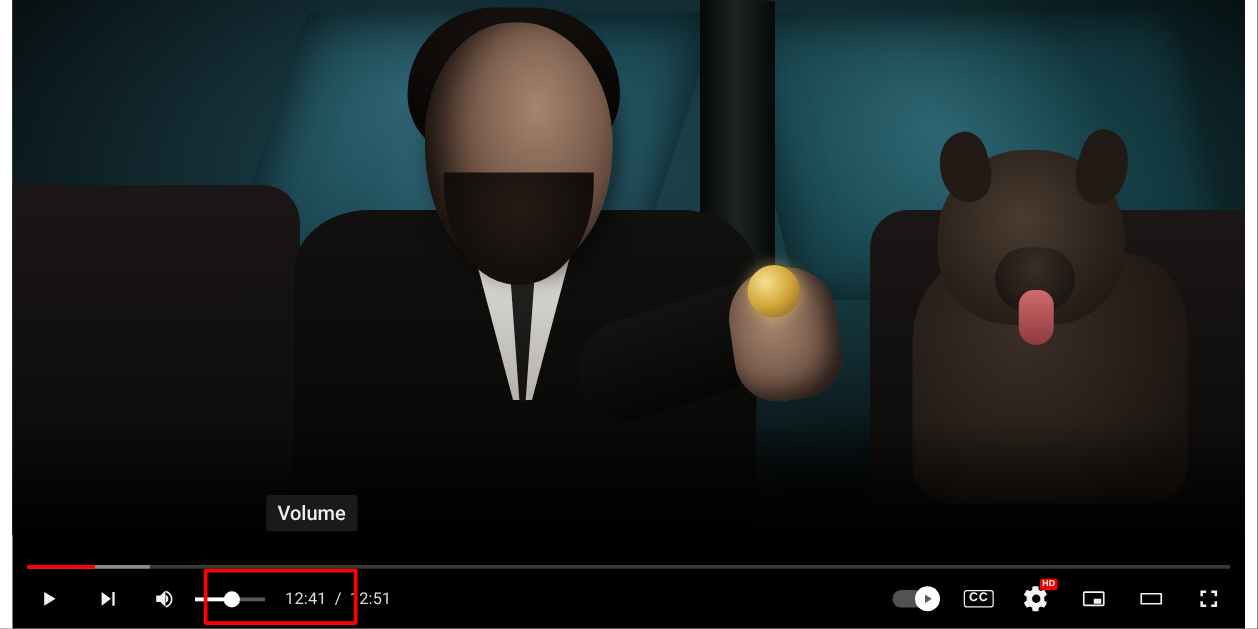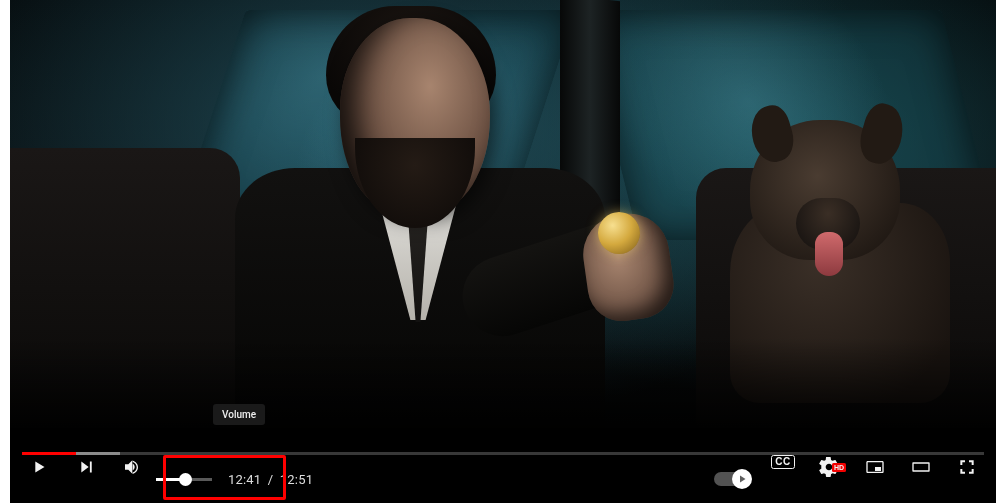--- a/index.html
+++ b/index.html
@@ -181,21 +181,21 @@
       background: linear-gradient(180deg, #d06a6c 0%, #8d3a3f 100%);
       border-radius: 14px 14px 16px 16px;
     }
     
     .tooltip {
       position: absolute;
       left: 203px;
       bottom: 78px;
       background: rgba(28,28,28,0.92);
       color: #eee;
-      font-size: 10px;
+      font-size: 16px;
       padding: 5px 9px;
       border-radius: 3px;
       font-weight: 500;
     }
     
     .progress-row {
       position: absolute;
       left: 12px;
       right: 12px;
       bottom: 48px;
@@ -223,21 +223,21 @@
       left: 0; right: 0; bottom: 0;
       height: 48px;
       display: flex;
       align-items: center;
       color: #fff;
     }
     .ctrl-left { display: flex; align-items: center; height: 100%; padding-left: 6px; }
     .ctrl-right { margin-left: auto; display: flex; align-items: center; height: 100%; padding-right: 6px; }
     .ctrl-btn {
       width: 46px; height: 48px;
-      display: flex; align-items: flex-start; justify-content: center;
+      display: flex; align-items: center; justify-content: center;
       cursor: pointer;
       opacity: 0.95;
     }
     .ctrl-btn svg { fill: #fff; }
     .vol-wrap {
       display: flex;
       align-items: center;
       height: 48px;
       padding-right: 8px;
     }

